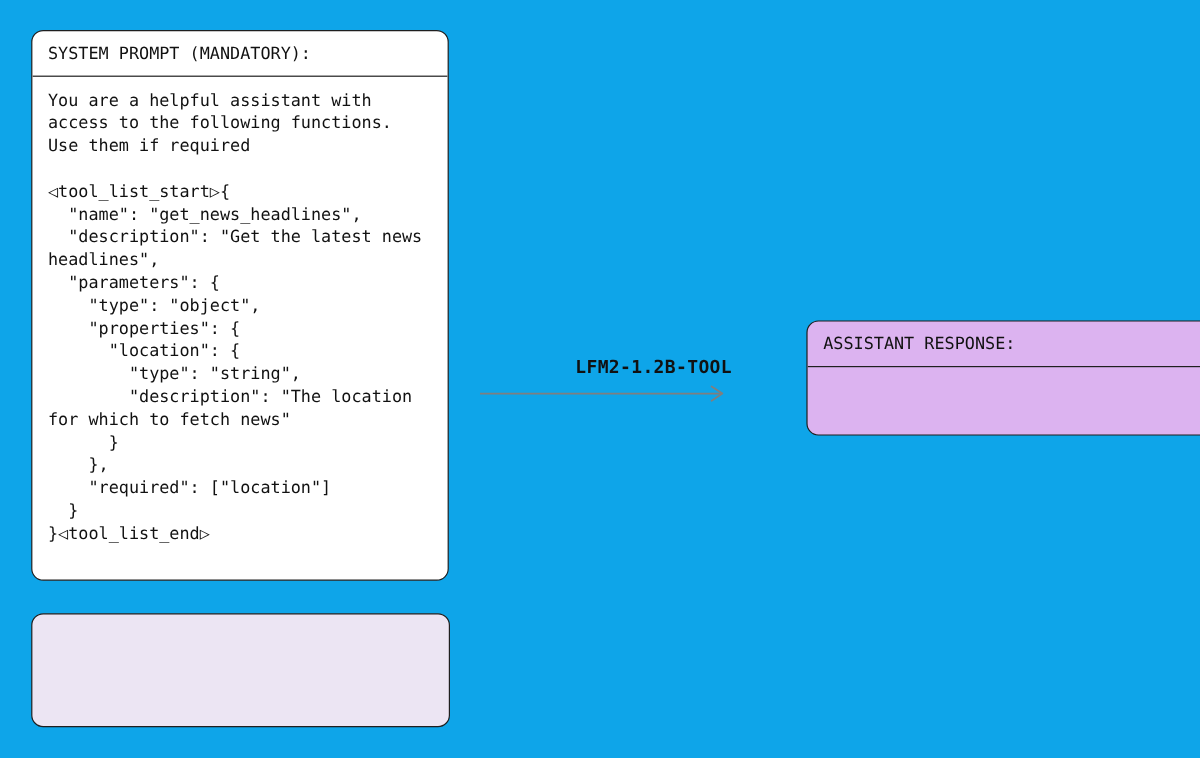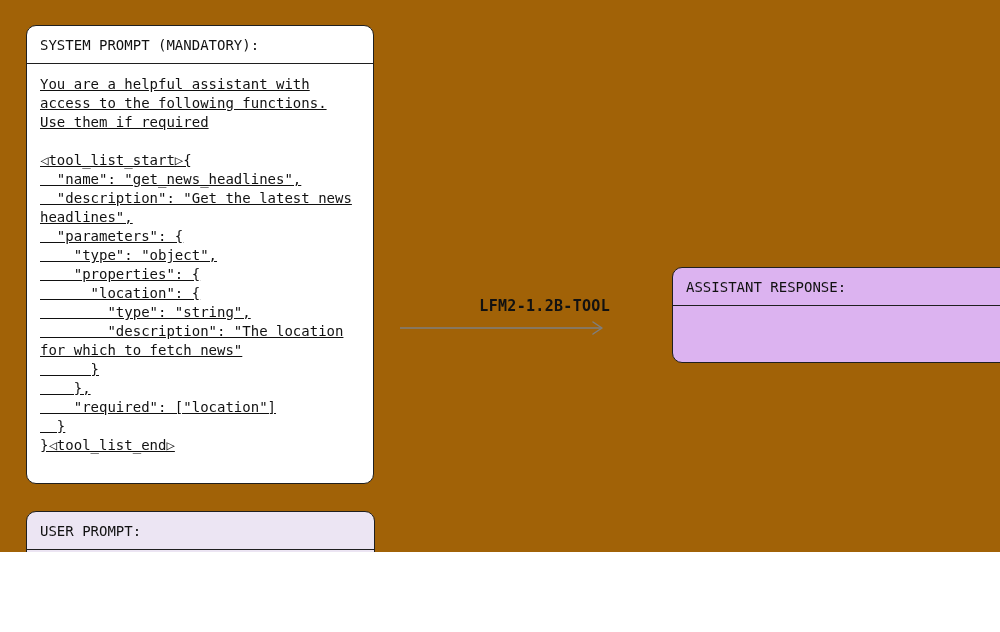--- a/index.html
+++ b/index.html
@@ -4,43 +4,42 @@
 <style>
   * { margin: 0; padding: 0; box-sizing: border-box; }
   html, body { background: #ffffff; }
   body {
     font-family: "DejaVu Sans Mono", "Liberation Mono", monospace;
     color: #111111;
   }
   .canvas {
     position: relative;
     width: 1000px;
-    height: 552px;
-    background: #a16207;
+    height: 632px;
+    background: #0ea5e9;
     overflow: hidden;
   }
   .box {
     position: absolute;
     border: 1.5px solid var(--border, #1f1f1f);
     border-radius: 10px;
     overflow: hidden;
     background: #ffffff;
   }
   .box-header {
     border-bottom: 1.5px solid var(--border, #1f1f1f);
     font-size: 14px;
     padding: 11px 13px 10px 13px;
     white-space: pre;
   }
   .box-body {
     padding: 11px 13px;
     font-size: 14px;
     line-height: 19px;
     white-space: pre;
-    text-decoration: underline;
   }
   .box-system { left: 26px; top: 25px; width: 348px; height: 459px; background: var(--system-bg, #ffffff); }
   .box-user { left: 26px; top: 511px; width: 349px; height: 95px; background: var(--user-bg, #ece5f3); }
   .box-user .box-header, .box-user .box-body,
   .box-assistant .box-header, .box-assistant .box-body { background: transparent; }
   .box-assistant { left: 643px; top: 267px; width: 347px; height: 96px; background: var(--assistant-bg, #dcb3f0); margin-left: 29px; }
   .model-label {
     position: absolute;
     left: 395px;
     top: 297px;
@@ -95,16 +94,15 @@
   <svg class="model-arrow" viewBox="0 0 215 40" xmlns="http://www.w3.org/2000/svg">
     <line x1="5" y1="20" x2="206" y2="20" stroke="currentColor" stroke-width="1.5"></line>
     <path d="M198 14 L207 20 L198 26" fill="none" stroke="currentColor" stroke-width="1.5" stroke-linecap="round" stroke-linejoin="round"></path>
   </svg>
 
   <div class="box box-assistant">
     <div class="box-header">ASSISTANT RESPONSE:</div>
   </div>
 
   <div class="box box-user">
-    <div class="box-header">USER PROMPT:</div>
   </div>
 
 </div>
 
 </body></html>

